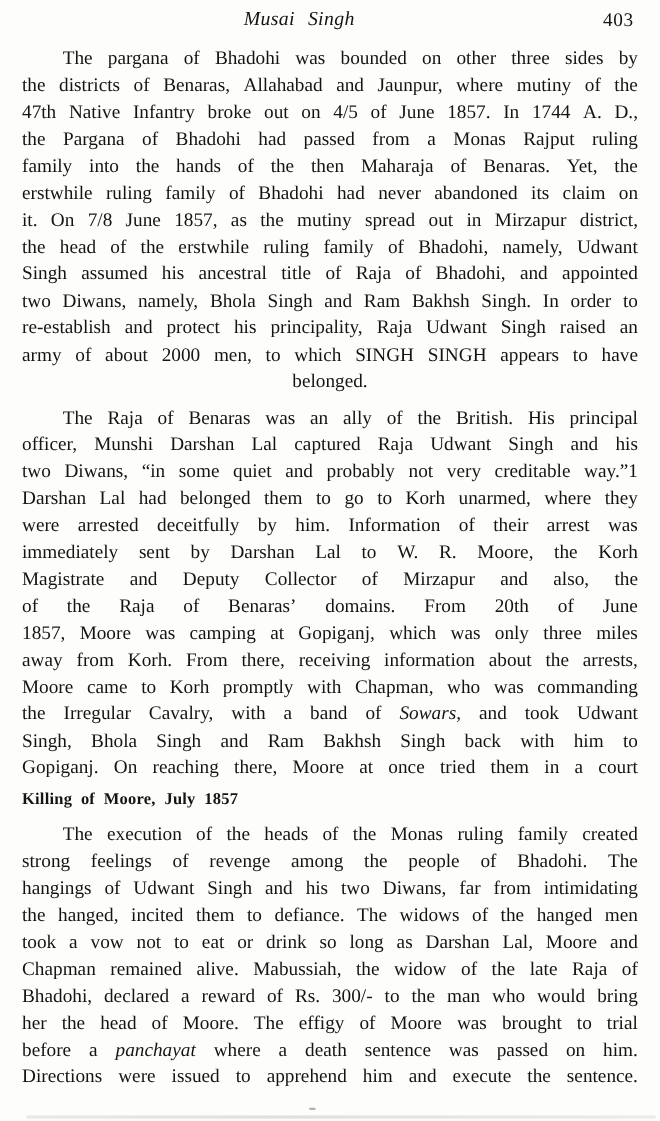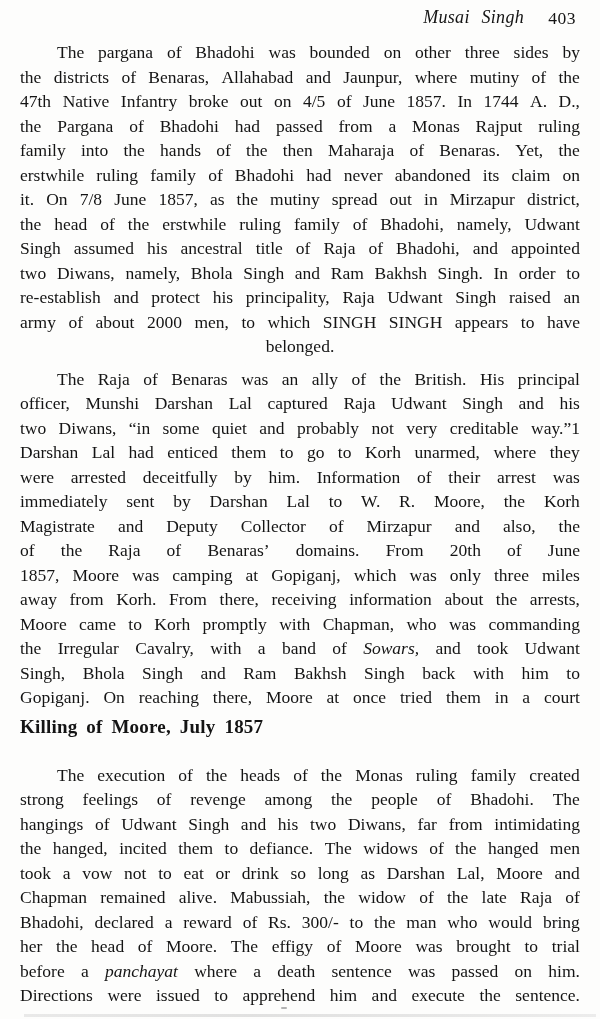--- a/index.html
+++ b/index.html
@@ -8,40 +8,40 @@
     background:#e9e9e9;
     font-family:"Liberation Serif","DejaVu Serif",serif;
   }
   .page{
     position:relative;width:600px;height:1019px;
     background:#fdfdfc;color:#141414;
   }
   
   .pagehead{position:absolute;top:7px;left:20px;right:20px;height:24px;}
   .running-title{
-    position:absolute;left:0;right:56px;text-align:right;
+    position:absolute;left:0;right:56px;text-align:center;
     font-style:italic;font-size:18px;word-spacing:7px;letter-spacing:.3px;
   }
   .page-number{position:absolute;right:4px;top:1px;font-size:17.5px;letter-spacing:.5px;}
   
   .body{
     position:absolute;left:20px;top:40px;width:560px;
     font-size:17.5px;line-height:24.5px;
     text-rendering:optimizeLegibility;
   }
   .para{margin:0 0 8px 0;}
   .line{
     display:flex;justify-content:space-between;
     height:24.5px;line-height:24.5px;white-space:pre;text-align:center;
   }
   .line.first{padding-left:37px;}
   .line.lastleft{display:block;white-space:normal;}
   .it{font-style:italic;}
   .heading{
-    margin:-4px 0 23px 0;font-size:19px;line-height:26px;
+    margin:-4px 0 6px 0;font-size:15px;line-height:26px;
     font-weight:bold;word-spacing:4px;letter-spacing:.2px;
   }
   
   .scan-speck{position:absolute;left:281px;top:1007px;width:6px;height:2px;background:#8a8a8a;opacity:.65;border-radius:1px;}
   .scan-band{position:absolute;left:24px;right:4px;bottom:2px;height:3px;background:linear-gradient(90deg,#d9d9d9,#c9c9c9 40%,#dedede);opacity:.55;}
 </style>
 </head>
 <body>
 
 <div class="page">
@@ -64,21 +64,21 @@
         <div class="line"><span>Singh</span><span>assumed</span><span>his</span><span>ancestral</span><span>title</span><span>of</span><span>Raja</span><span>of</span><span>Bhadohi,</span><span>and</span><span>appointed</span></div>
         <div class="line"><span>two</span><span>Diwans,</span><span>namely,</span><span>Bhola</span><span>Singh</span><span>and</span><span>Ram</span><span>Bakhsh</span><span>Singh.</span><span>In</span><span>order</span><span>to</span></div>
         <div class="line"><span>re-establish</span><span>and</span><span>protect</span><span>his</span><span>principality,</span><span>Raja</span><span>Udwant</span><span>Singh</span><span>raised</span><span>an</span></div>
         <div class="line"><span>army</span><span>of</span><span>about</span><span>2000</span><span>men,</span><span>to</span><span>which</span><span>SINGH</span><span>SINGH</span><span>appears</span><span>to</span><span>have</span></div>
         <div class="line lastleft">belonged.</div>
       </div>
       <div class="para">
         <div class="line first"><span>The</span><span>Raja</span><span>of</span><span>Benaras</span><span>was</span><span>an</span><span>ally</span><span>of</span><span>the</span><span>British.</span><span>His</span><span>principal</span></div>
         <div class="line"><span>officer,</span><span>Munshi</span><span>Darshan</span><span>Lal</span><span>captured</span><span>Raja</span><span>Udwant</span><span>Singh</span><span>and</span><span>his</span></div>
         <div class="line"><span>two</span><span>Diwans,</span><span>“in</span><span>some</span><span>quiet</span><span>and</span><span>probably</span><span>not</span><span>very</span><span>creditable</span><span>way.”1</span></div>
-        <div class="line"><span>Darshan</span><span>Lal</span><span>had</span><span>enticed</span><span>them</span><span>to</span><span>go</span><span>to</span><span>Korh</span><span>unarmed,</span><span>where</span><span>they</span></div>
+        <div class="line"><span>Darshan</span><span>Lal</span><span>had</span><span>belonged</span><span>them</span><span>to</span><span>go</span><span>to</span><span>Korh</span><span>unarmed,</span><span>where</span><span>they</span></div>
         <div class="line"><span>were</span><span>arrested</span><span>deceitfully</span><span>by</span><span>him.</span><span>Information</span><span>of</span><span>their</span><span>arrest</span><span>was</span></div>
         <div class="line"><span>immediately</span><span>sent</span><span>by</span><span>Darshan</span><span>Lal</span><span>to</span><span>W.</span><span>R.</span><span>Moore,</span><span>the</span><span>Korh</span></div>
         <div class="line"><span>Magistrate</span><span>and</span><span>Deputy</span><span>Collector</span><span>of</span><span>Mirzapur</span><span>and</span><span>also,</span><span>the</span></div>
         <div class="line"><span>of</span><span>the</span><span>Raja</span><span>of</span><span>Benaras’</span><span>domains.</span><span>From</span><span>20th</span><span>of</span><span>June</span></div>
         <div class="line"><span>1857,</span><span>Moore</span><span>was</span><span>camping</span><span>at</span><span>Gopiganj,</span><span>which</span><span>was</span><span>only</span><span>three</span><span>miles</span></div>
         <div class="line"><span>away</span><span>from</span><span>Korh.</span><span>From</span><span>there,</span><span>receiving</span><span>information</span><span>about</span><span>the</span><span>arrests,</span></div>
         <div class="line"><span>Moore</span><span>came</span><span>to</span><span>Korh</span><span>promptly</span><span>with</span><span>Chapman,</span><span>who</span><span>was</span><span>commanding</span></div>
         <div class="line"><span>the</span><span>Irregular</span><span>Cavalry,</span><span>with</span><span>a</span><span>band</span><span>of</span><span class="it">Sowars,</span><span>and</span><span>took</span><span>Udwant</span></div>
         <div class="line"><span>Singh,</span><span>Bhola</span><span>Singh</span><span>and</span><span>Ram</span><span>Bakhsh</span><span>Singh</span><span>back</span><span>with</span><span>him</span><span>to</span></div>
         <div class="line"><span>Gopiganj.</span><span>On</span><span>reaching</span><span>there,</span><span>Moore</span><span>at</span><span>once</span><span>tried</span><span>them</span><span>in</span><span>a</span><span>court</span></div>

